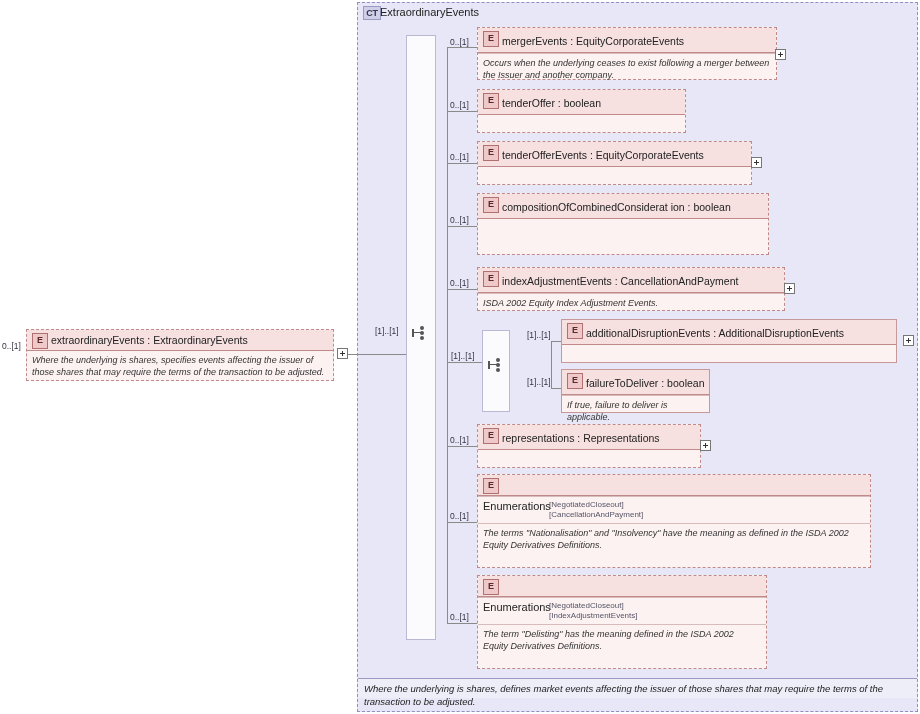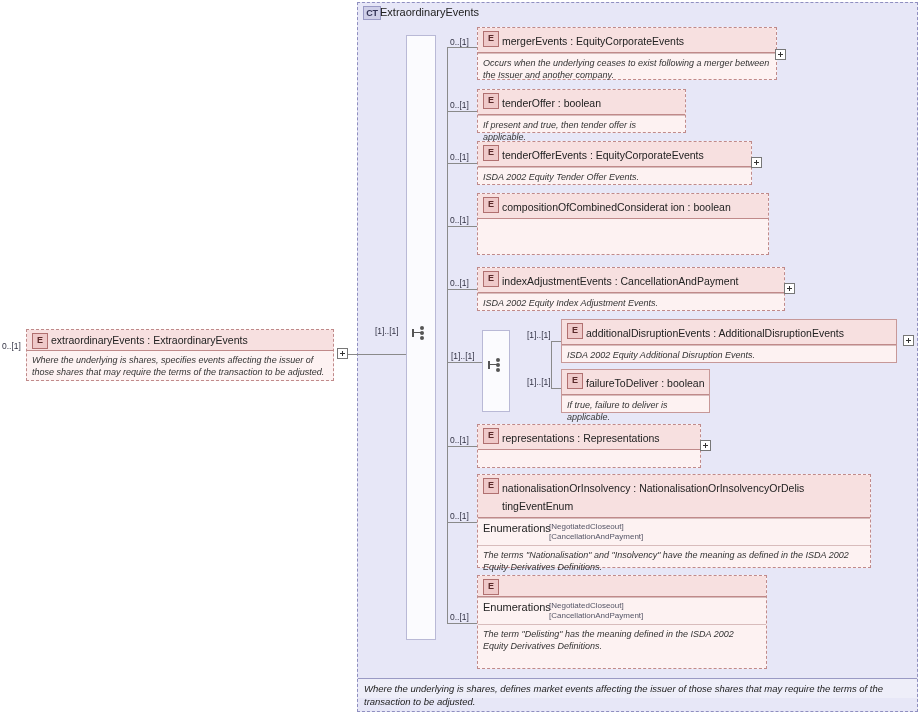--- a/index.html
+++ b/index.html
@@ -289,31 +289,29 @@
   </div>
   <div class="abs plus" style="left:775px; top:49px;"></div>
 
   <div class="abs ln h" style="left:447px; top:111px; width:30px;"></div>
   <div class="abs mult" style="left:450px; top:100px;">0..[1]</div>
   <div class="abs el" style="left:477px; top:89px; width:209px; height:44px;">
     <div class="hdr">
       <span class="etag">E</span>
       <span class="ttl">tenderOffer : boolean</span>
     </div>
-    <div class="doc">If present and true, then tender offer is applicable.</div>
   </div>
 
   <div class="abs ln h" style="left:447px; top:163px; width:30px;"></div>
   <div class="abs mult" style="left:450px; top:152px;">0..[1]</div>
   <div class="abs el" style="left:477px; top:141px; width:275px; height:44px;">
     <div class="hdr">
       <span class="etag">E</span>
       <span class="ttl">tenderOfferEvents : EquityCorporateEvents</span>
     </div>
-    <div class="doc">ISDA 2002 Equity Tender Offer Events.</div>
   </div>
   <div class="abs plus" style="left:751px; top:157px;"></div>
 
   <div class="abs ln h" style="left:447px; top:226px; width:30px;"></div>
   <div class="abs mult" style="left:450px; top:215px;">0..[1]</div>
   <div class="abs el" style="left:477px; top:193px; width:292px; height:62px;">
     <div class="hdr">
       <span class="etag">E</span>
       <span class="ttl">compositionOfCombinedConsiderat ion : boolean</span>
     </div>
@@ -342,21 +340,20 @@
   </div>
   <div class="abs ln v" style="left:551px; top:341px; height:47px;"></div>
 
   <div class="abs ln h" style="left:551px; top:341px; width:10px;"></div>
   <div class="abs mult" style="left:527px; top:330px;">[1]..[1]</div>
   <div class="abs el solid" style="left:561px; top:319px; width:336px; height:44px;">
     <div class="hdr">
       <span class="etag">E</span>
       <span class="ttl">additionalDisruptionEvents : AdditionalDisruptionEvents</span>
     </div>
-    <div class="doc">ISDA 2002 Equity Additional Disruption Events.</div>
   </div>
   <div class="abs plus" style="left:903px; top:335px;"></div>
 
   <div class="abs ln h" style="left:551px; top:388px; width:10px;"></div>
   <div class="abs mult" style="left:527px; top:377px;">[1]..[1]</div>
   <div class="abs el solid" style="left:561px; top:369px; width:149px; height:44px;">
     <div class="hdr">
       <span class="etag">E</span>
       <span class="ttl">failureToDeliver : boolean</span>
     </div>
@@ -371,35 +368,34 @@
       <span class="ttl">representations : Representations</span>
     </div>
   </div>
   <div class="abs plus" style="left:700px; top:440px;"></div>
 
   <div class="abs ln h" style="left:447px; top:522px; width:30px;"></div>
   <div class="abs mult" style="left:450px; top:511px;">0..[1]</div>
   <div class="abs el" style="left:477px; top:474px; width:394px; height:94px;">
     <div class="hdr">
       <span class="etag">E</span>
-      <span class="ttl">nationalisationOrInsolvency : NationalisationOrInsolvencyOrDelis tingEventEnum</span>
     </div>
     <div class="enum">
       <span class="lbl">Enumerations</span><span class="vals" style="white-space:pre-line;">[NegotiatedCloseout]
 [CancellationAndPayment]</span>
     </div>
     <div class="doc">The terms "Nationalisation" and "Insolvency" have the meaning as defined in the ISDA 2002 Equity Derivatives Definitions.</div>
   </div>
 
   <div class="abs ln h" style="left:447px; top:623px; width:30px;"></div>
   <div class="abs mult" style="left:450px; top:612px;">0..[1]</div>
   <div class="abs el" style="left:477px; top:575px; width:290px; height:94px;">
     <div class="hdr">
       <span class="etag">E</span>
     </div>
     <div class="enum">
       <span class="lbl">Enumerations</span><span class="vals" style="white-space:pre-line;">[NegotiatedCloseout]
-[CancellationAndPayment]</span>
+[IndexAdjustmentEvents]</span>
     </div>
     <div class="doc">The term "Delisting" has the meaning defined in the ISDA 2002 Equity Derivatives Definitions.</div>
   </div>
 
 </div>
 
 </body></html>

